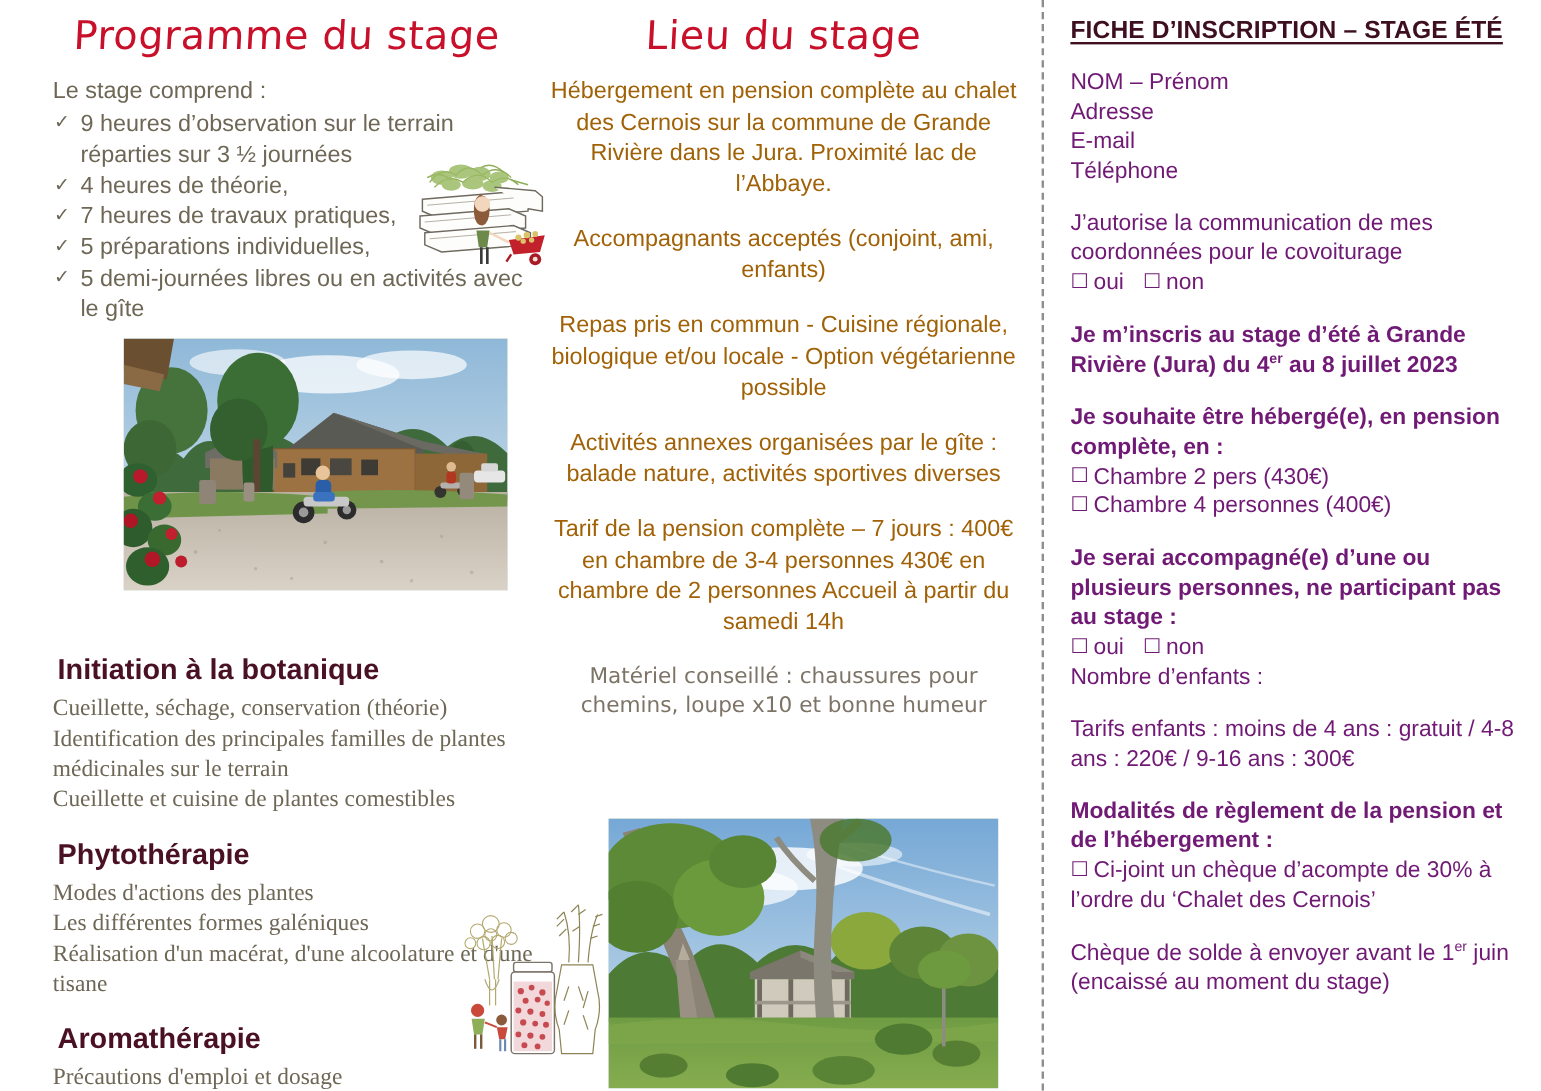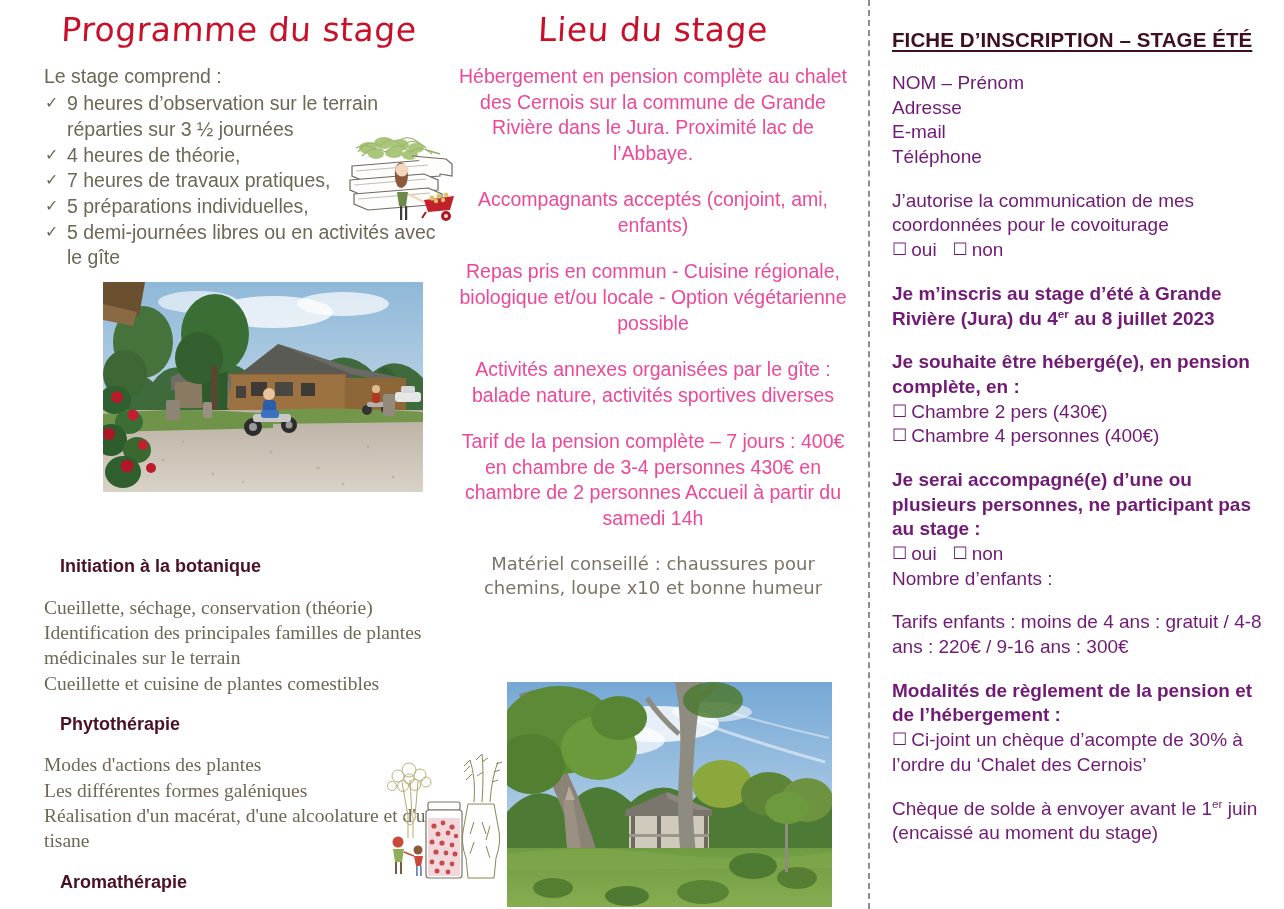--- a/index.html
+++ b/index.html
@@ -31,21 +31,21 @@
   }
   .col-mid {
     position: absolute;
     left: 458px;
     top: 12px;
     width: 390px;
   }
   .col-right {
     position: absolute;
     left: 892px;
-    top: 28px;
+    top: 14px;
     width: 372px;
   }
 
   
   .divider {
     position: absolute;
     left: 868px;
     top: 0px;
     width: 0px;
     height: 909px;
@@ -109,36 +109,36 @@
     top: 682px;
     width: 325px;
     height: 225px;
   }
   .photo svg { display: block; width: 100%; height: 100%; }
 
   
   .sec-heading {
     color: #4a1024;
     font-weight: bold;
-    font-size: 18px;
+    font-size: 24px;
     line-height: 1.3;
-    margin: 16px;
+    margin: 4px;
   }
   .sec-body {
     color: #6e6756;
     font-size: 19.5px;
     line-height: 1.3;
     margin: 0;
     font-family: Liberation Serif, serif;
   }
   .sec-block { margin-bottom: 17px; }
 
   
   .mid-para {
-    color: #ec4899;
+    color: #a16207;
     font-size: 19.5px;
     line-height: 1.31;
     text-align: center;
     margin: 0 0 21px 0;
   }
   .mid-note {
     color: #7d7467;
     font-size: 18px;
     line-height: 1.3;
     text-align: center;

